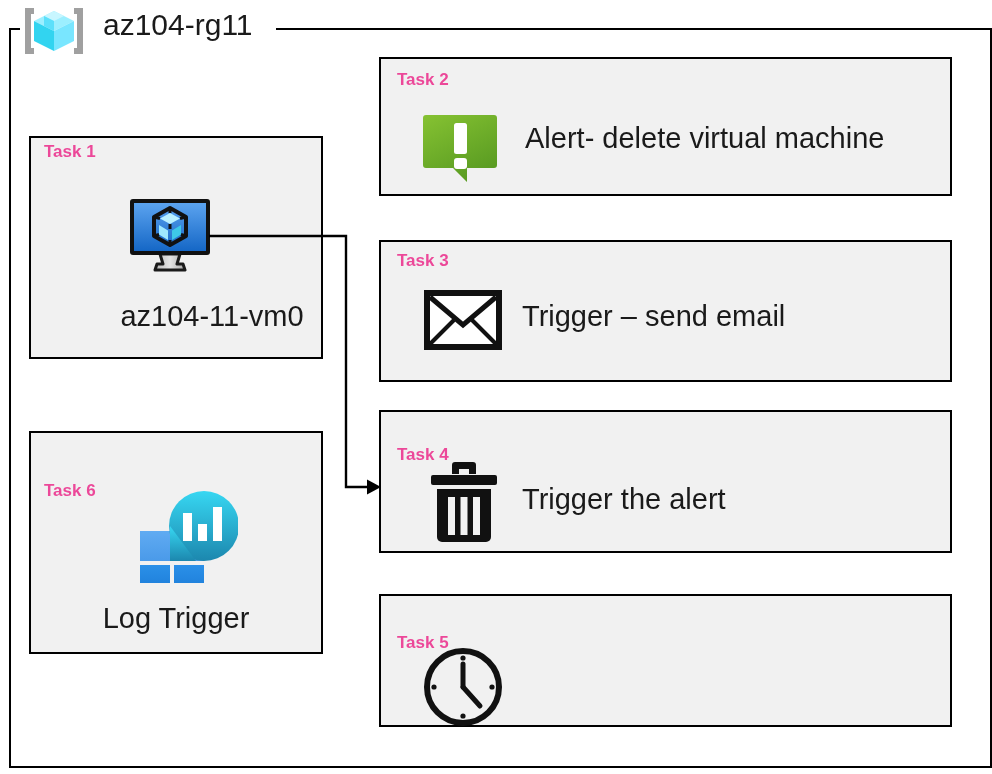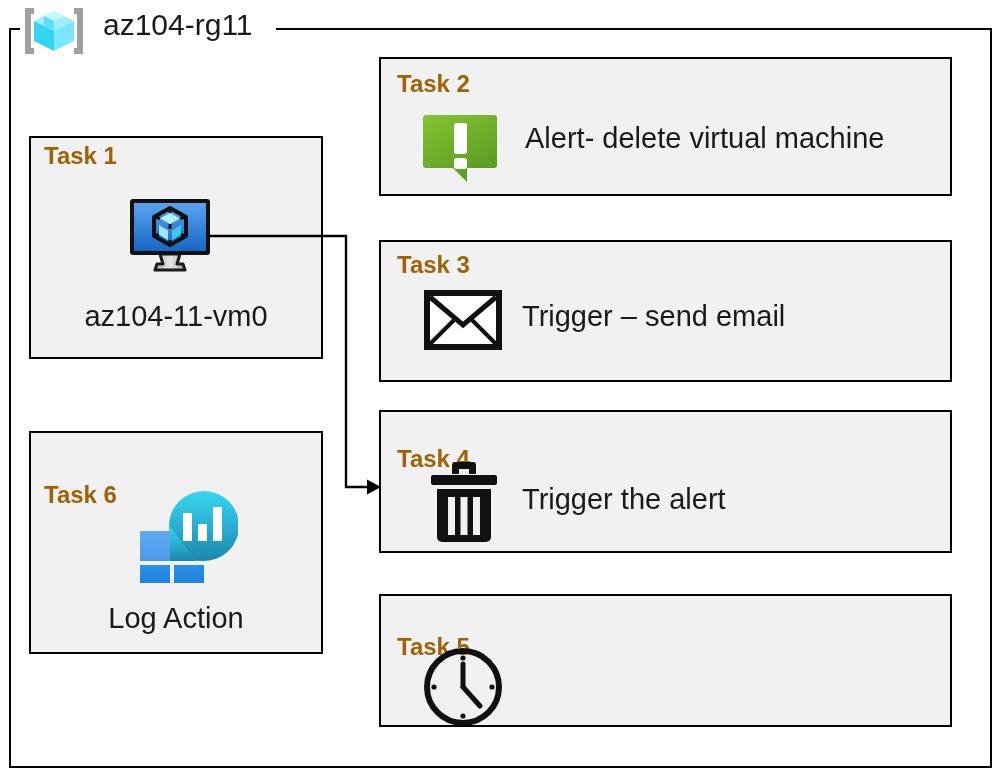--- a/index.html
+++ b/index.html
@@ -13,42 +13,42 @@
             box-sizing:border-box;border:2px solid #000;border-top:none;}
   .rg-top-left{position:absolute;left:5px;top:28px;width:11px;height:2px;background:#000;}
   .rg-top-right{position:absolute;left:272px;top:28px;width:716px;height:2px;background:#000;}
 
   .rg-icon{position:absolute;left:14px;top:5px;width:72px;height:52px;}
   .rg-title{position:absolute;left:99px;top:8px;font-size:30px;color:#1a1a1a;
             letter-spacing:0px;white-space:nowrap;}
 
   
   .box{position:absolute;box-sizing:border-box;background:#f1f1f1;border:2px solid #000;}
-  .task-label{position:absolute;font-weight:bold;font-size:24px;color:#a16207;
+  .task-label{position:absolute;font-weight:bold;font-size:17px;color:#ec4899;
               letter-spacing:0px;white-space:nowrap;}
   .task-text{position:absolute;font-size:29px;color:#1a1a1a;white-space:nowrap;}
   .caption{position:absolute;font-size:29px;color:#1a1a1a;white-space:nowrap;
            text-align:center;}
 
   
   #box-task1{left:25px;top:136px;width:294px;height:223px;}
   #box-task6{left:25px;top:431px;width:294px;height:223px;}
   #box-task2{left:375px;top:57px;width:573px;height:139px;}
   #box-task3{left:375px;top:240px;width:573px;height:142px;}
   #box-task4{left:375px;top:410px;width:573px;height:143px;}
   #box-task5{left:375px;top:594px;width:573px;height:133px;}
 
   #lbl-task1{left:40px;top:142px;}
   #lbl-task6{left:40px;top:437px;margin-top:44px;}
   #lbl-task2{left:393px;top:70px;}
   #lbl-task3{left:393px;top:251px;}
   #lbl-task4{left:393px;top:421px;margin-top:24px;}
   #lbl-task5{left:393px;top:605px;margin-top:28px;}
 
-  #cap-task1{left:25px;top:300px;width:294px;}
+  #cap-task1{left:25px;top:300px;width:294px;padding-left:36px;}
   #cap-task6{left:25px;top:602px;width:294px;}
 
   #txt-task2{left:521px;top:122px;}
   #txt-task3{left:518px;top:300px;}
   #txt-task4{left:518px;top:483px;}
   #txt-task5{left:518px;top:664px;}
 
   
   #icon-vm{position:absolute;left:120px;top:196px;width:92px;height:78px;}
   #icon-loganalytics{position:absolute;left:130px;top:487px;width:104px;height:96px;}
@@ -152,21 +152,21 @@
       <rect x="40" y="44" width="30" height="30" fill="url(#laSqLight)"></rect>
 
       <path d="M70 4 a35 35 0 1 1 -35 35 a35 35 0 0 1 35 -35 Z" fill="url(#laBubble)"></path>
       <path d="M36 39 L36 74 L62 74 Z" fill="url(#laBubble)"></path>
 
       <rect x="49" y="26" width="9" height="28" fill="#ffffff"></rect>
       <rect x="64" y="37" width="9" height="17" fill="#ffffff"></rect>
       <rect x="79" y="20" width="9" height="34" fill="#ffffff"></rect>
     </svg>
   </div>
-  <div id="cap-task6" class="caption">Log Action</div>
+  <div id="cap-task6" class="caption">Log Trigger</div>
 
   <div id="box-task2" class="box"></div>
   <div id="lbl-task2" class="task-label">Task 2</div>
   <div id="icon-alert">
     <svg viewBox="0 0 80 76" width="80" height="76" xmlns="http://www.w3.org/2000/svg">
       <defs>
         <linearGradient id="alertGrad" x1="0" y1="0" x2="0.55" y2="1">
           <stop offset="0%" stop-color="#86c232"></stop>
           <stop offset="100%" stop-color="#5a9c22"></stop>
         </linearGradient>

